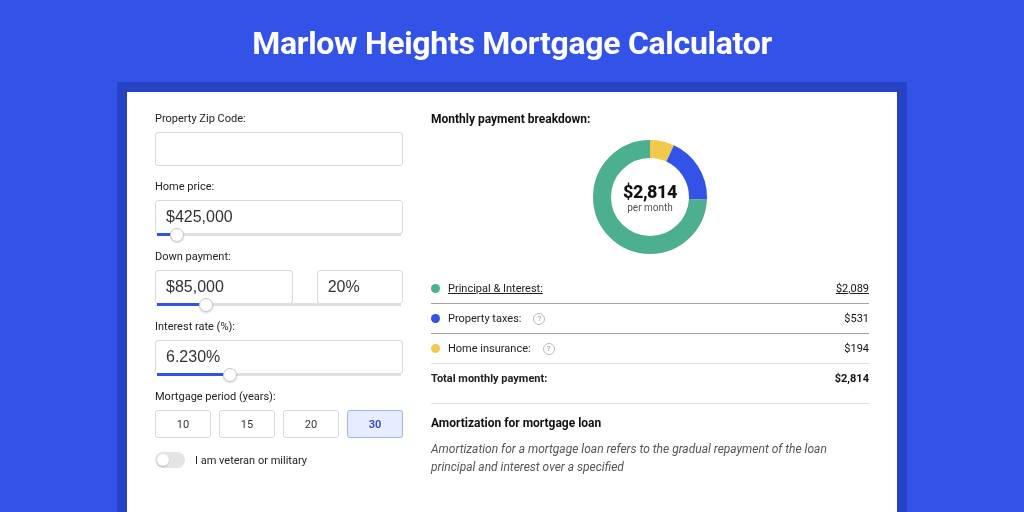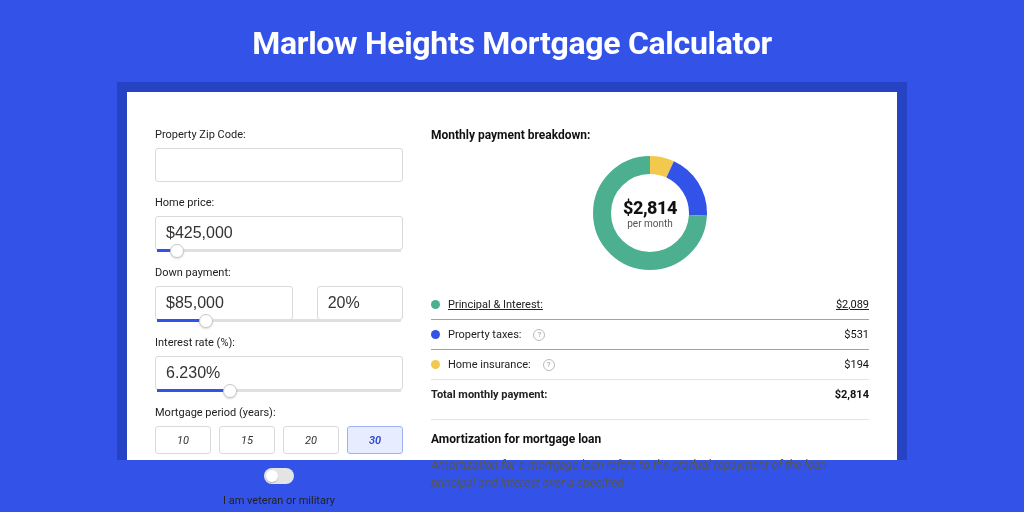--- a/index.html
+++ b/index.html
@@ -18,22 +18,22 @@
   }
   .card-wrap {
     width: 790px;
     margin: 0 auto;
     background: #2543c2;
     padding: 10px 10px 0 10px;
   }
   .card {
     background: #fff;
     display: flex;
-    padding: 36px 28px 0 28px;
-    height: 368px;
+    padding: 20px 28px 0 28px;
+    height: 420px;
     gap: 28px;
   }
   .col-left { width: 248px; flex-shrink: 0; }
   .col-right { flex: 1; }
   .field { margin-bottom: 14px; }
   .field label, .section-title {
     font-size: 11px;
     color: #222;
     display: block;
     margin-bottom: 7px;
@@ -62,34 +62,34 @@
   .slider-thumb {
     position: absolute;
     top: 50%;
     width: 14px; height: 14px;
     border-radius: 50%;
     background: #fff;
     border: 1px solid #c8c8c8;
     box-shadow: 0 1px 2px rgba(0,0,0,.15);
     transform: translate(-50%, -50%);
   }
-  .period-row { display: flex; gap: 8px; font-style: italic; }
+  .period-row { display: flex; gap: 8px; }
   .period-btn {
     flex: 1;
     height: 28px;
     border: 1px solid #d9d9d9;
     background: #fff;
     border-radius: 3px;
     font-size: 11px;
     color: #333;
     cursor: pointer;
     display:flex; align-items:center; justify-content:center;
   }
   .period-btn.active { background: #e7ecff; border-color: #9fb2f7; color: #2c46c9; font-weight:600; }
-  .toggle-row { display: flex; align-items: center; gap: 10px; margin-top: 0; flex-direction: column; }
+  .toggle-row { display: flex; align-items: center; gap: 10px; margin-top: 0; }
   .toggle {
     width: 30px; height: 16px; background: #e4e4e4; border-radius: 10px; position: relative;
   }
   .toggle::after {
     content: ""; position: absolute; left: 2px; top: 2px; width: 12px; height: 12px;
     background: #fff; border-radius: 50%; box-shadow: 0 1px 1px rgba(0,0,0,.2);
   }
   .toggle-label { font-size: 11px; color: #222; }
   .breakdown-title { font-size: 12px; font-weight: 700; color: #111; margin-bottom: 8px; }
   .donut-wrap { display: flex; justify-content: center; margin: 4px 0 14px 0; }

